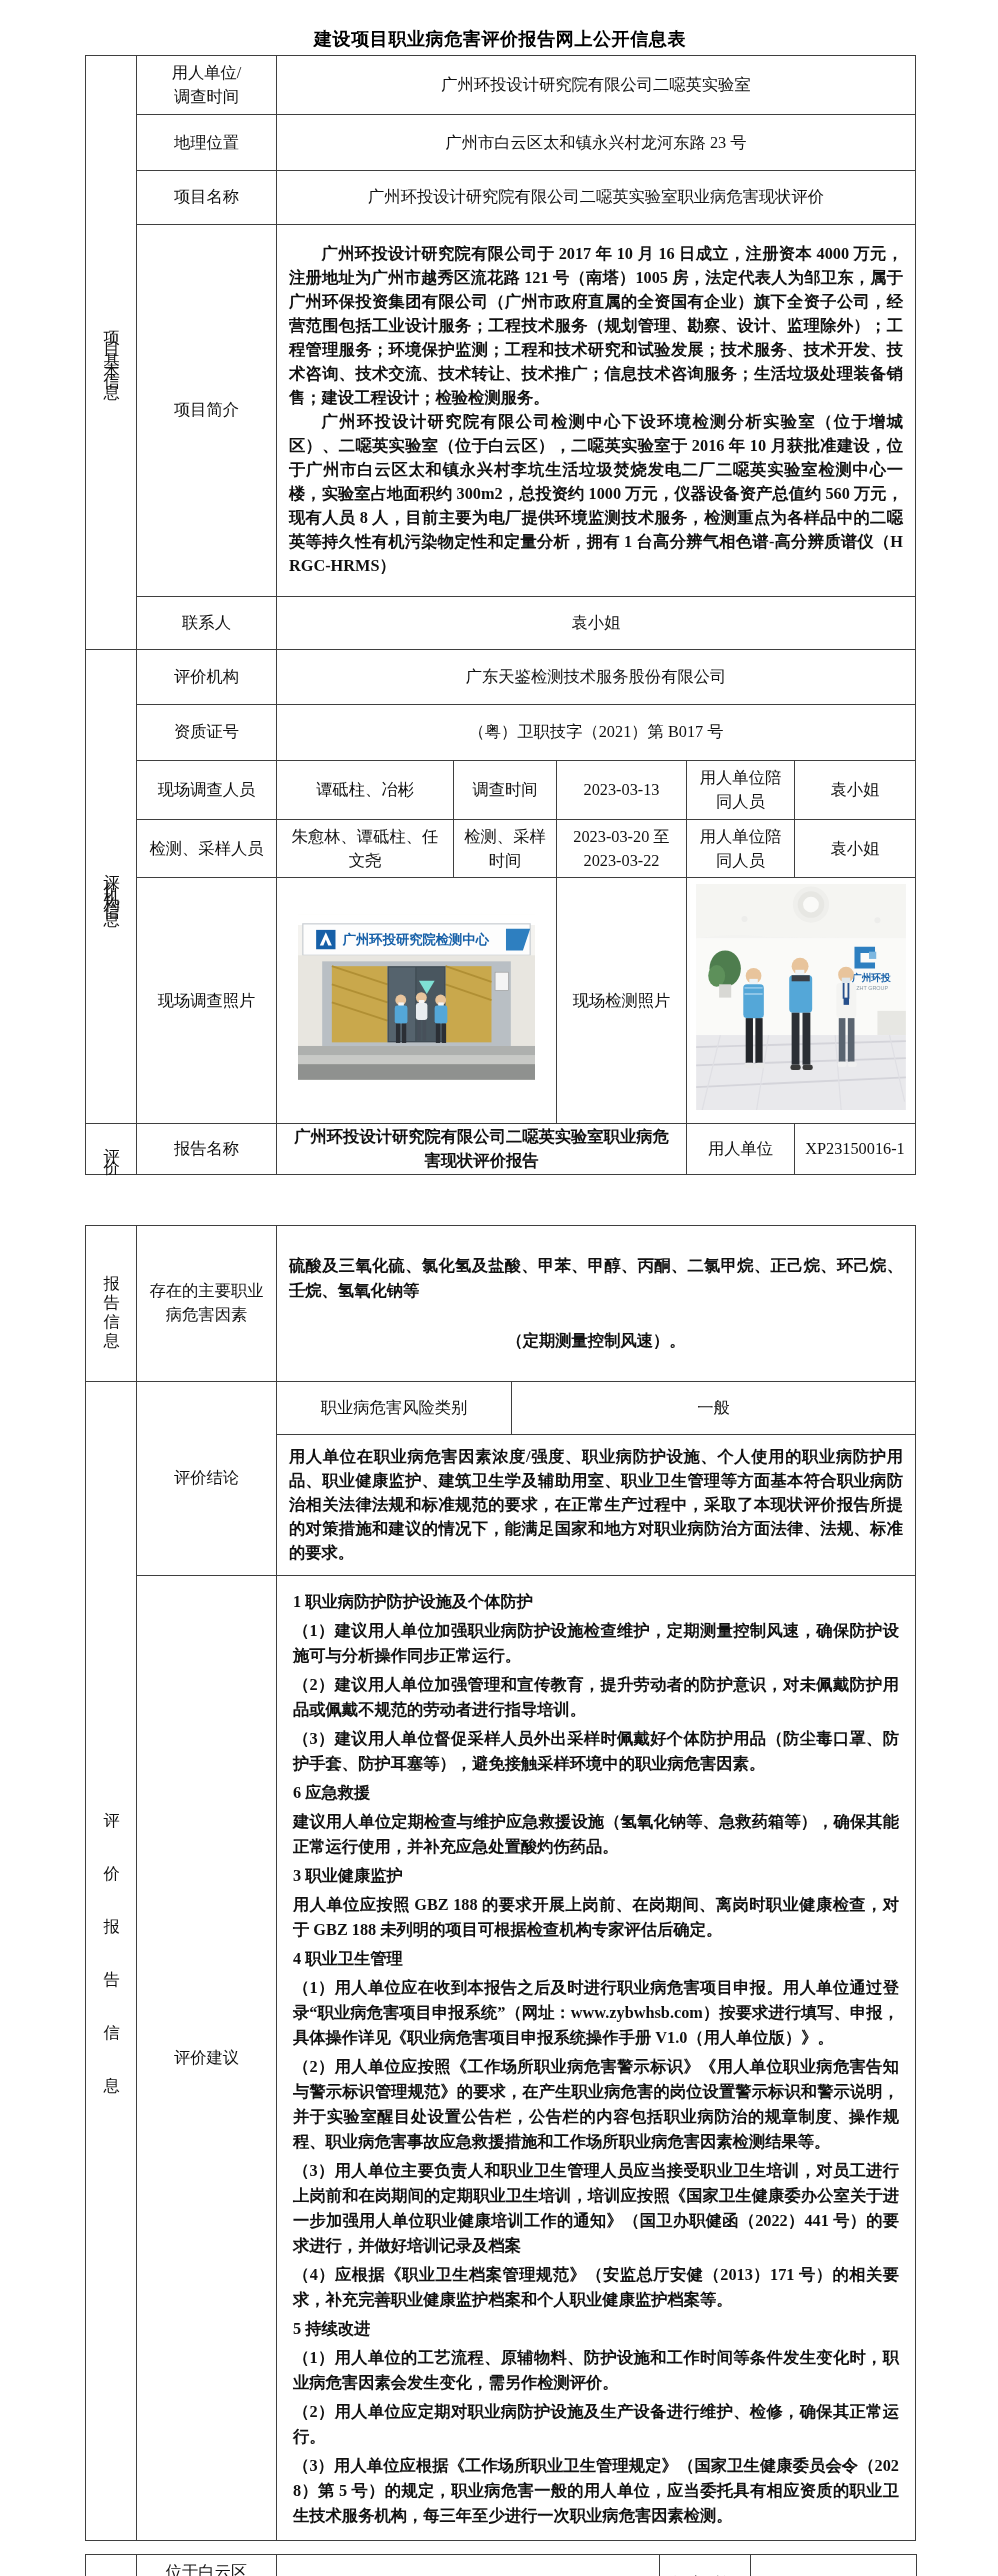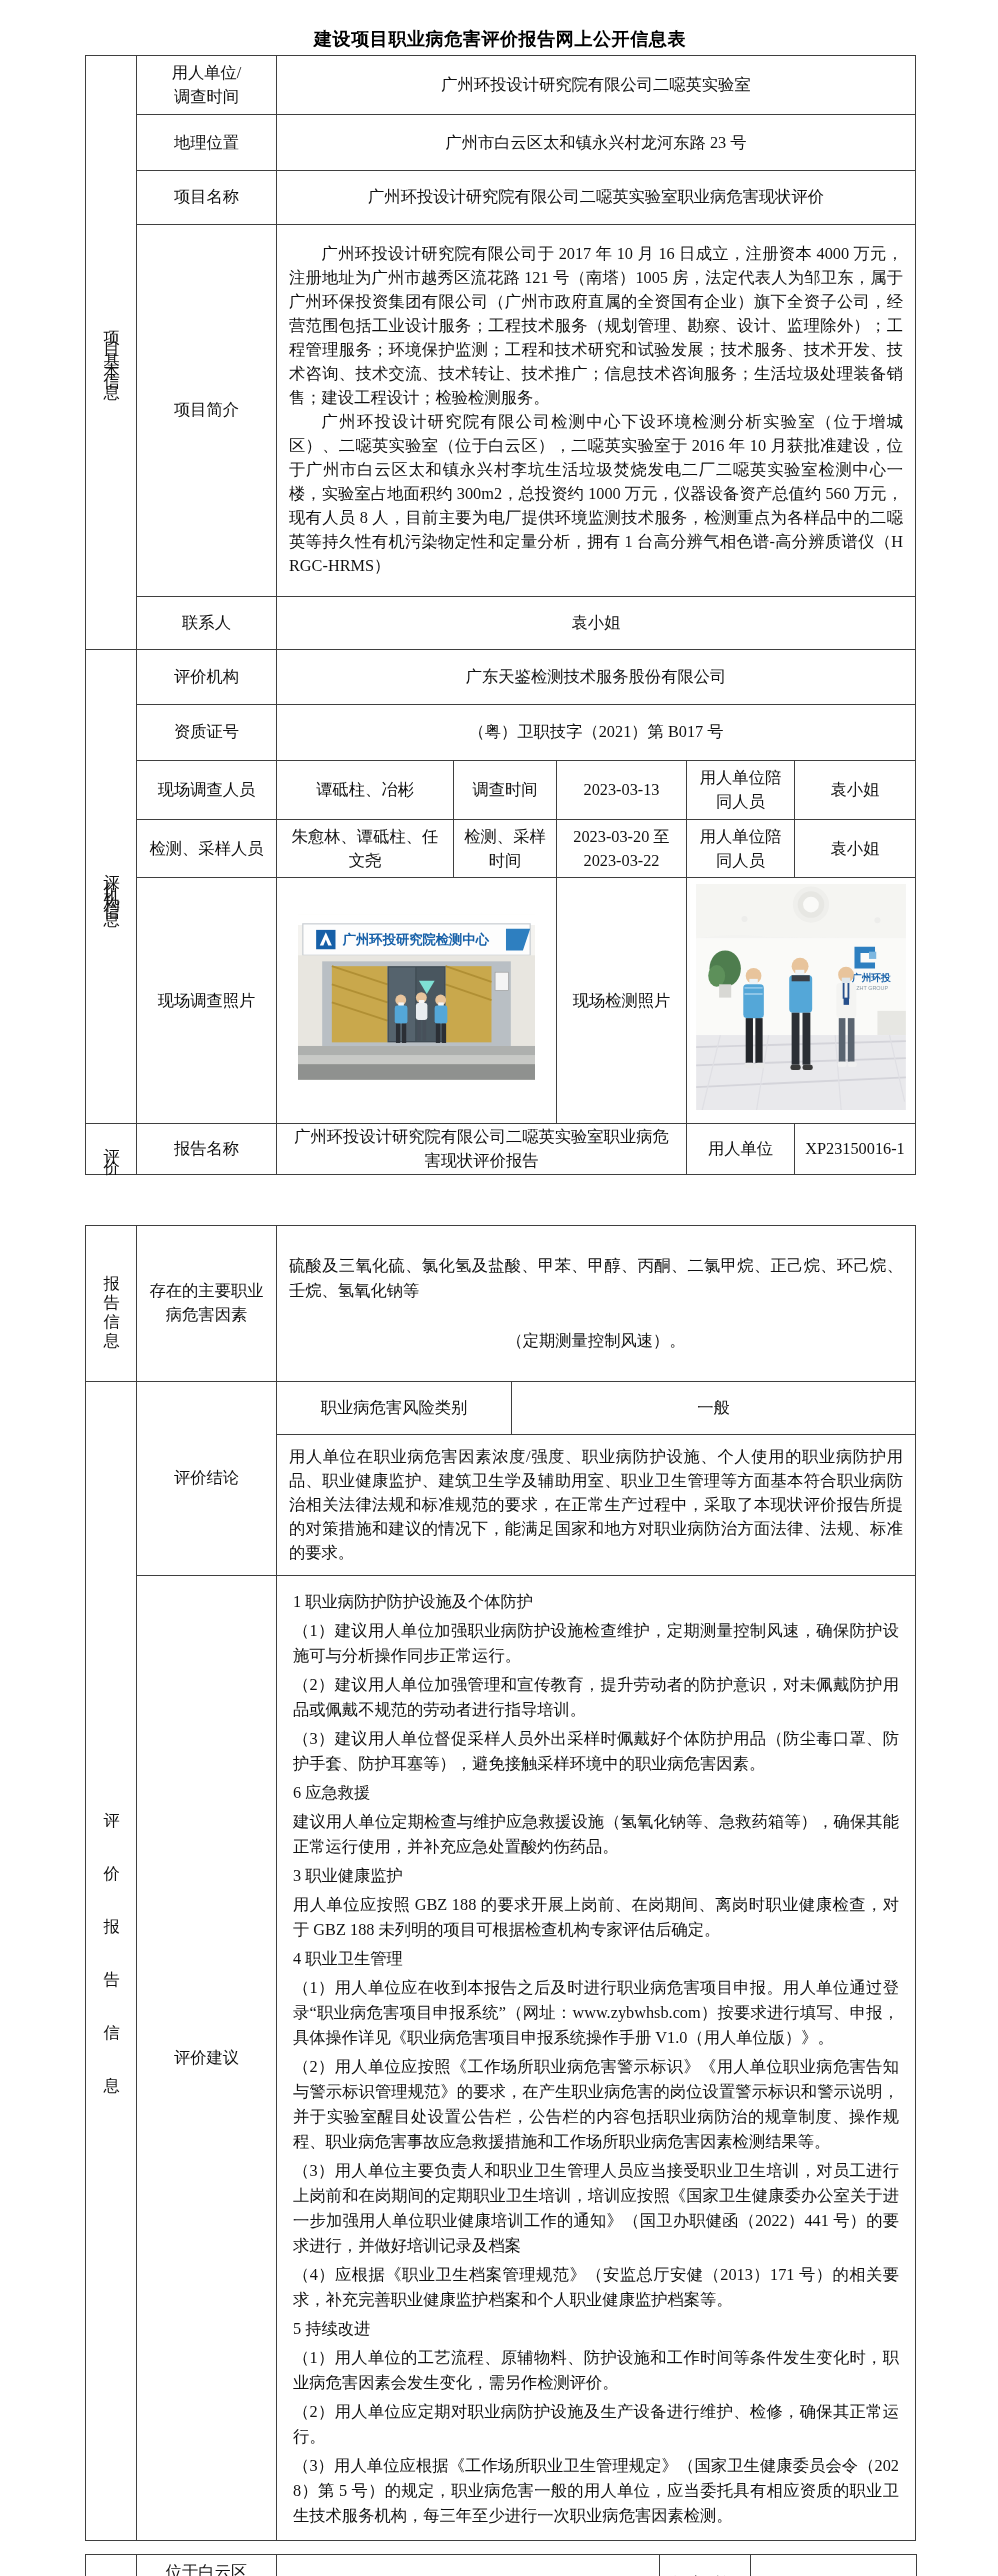--- a/index.html
+++ b/index.html
@@ -18,21 +18,21 @@
     margin-left:85px;width:830px;
   }
   table.t td{
     border:1.2px solid #3f3f3f;
     text-align:center;vertical-align:middle;
     padding:2.4px 8.5px;line-height:24px;
     word-break:break-all;
   }
   .t1{margin-top:4.8px;}
   .thick-top td{border-top-width:1.8px;}
-  td.left{text-align:left;}
+  td.left{text-align:left;font-weight:bold;}
   td.top{vertical-align:top;}
   td.nopad{padding:0;}
   .vcell{padding:0 1.2px;}
   .vlabel{
     display:inline-block;
     writing-mode:vertical-lr;text-orientation:upright;
     line-height:1;white-space:nowrap;
   }
   .vs-065{letter-spacing:0.65em;}
   .vs-045{letter-spacing:0.45em;}

